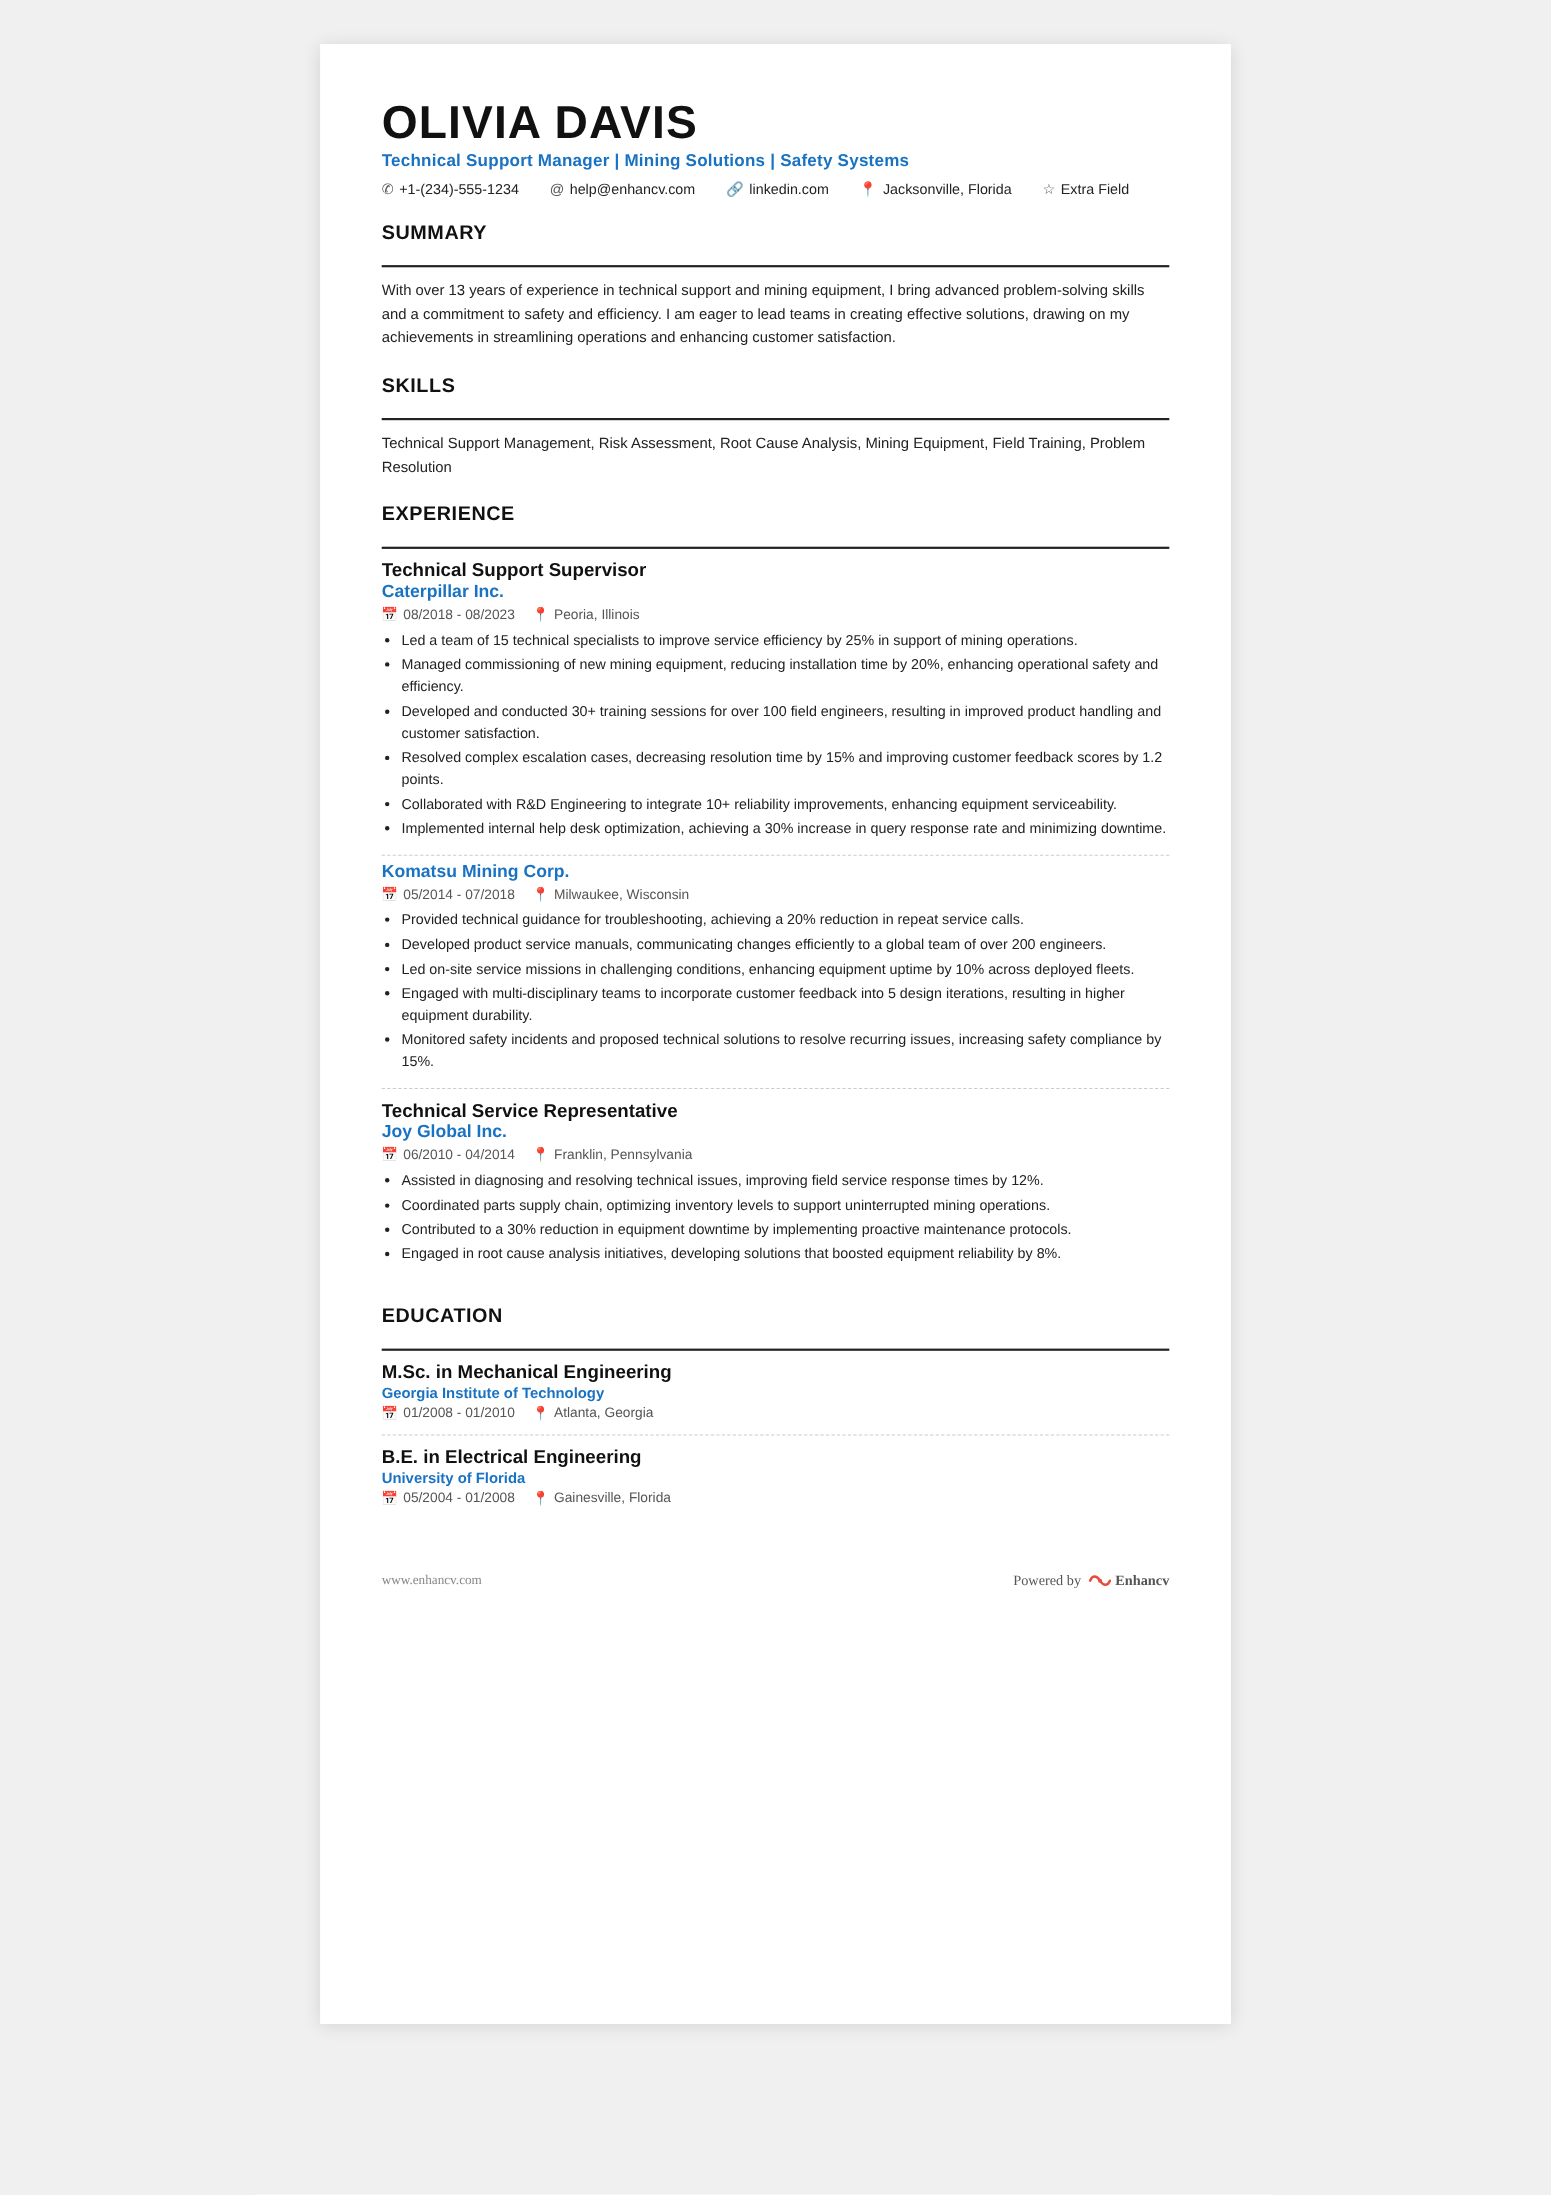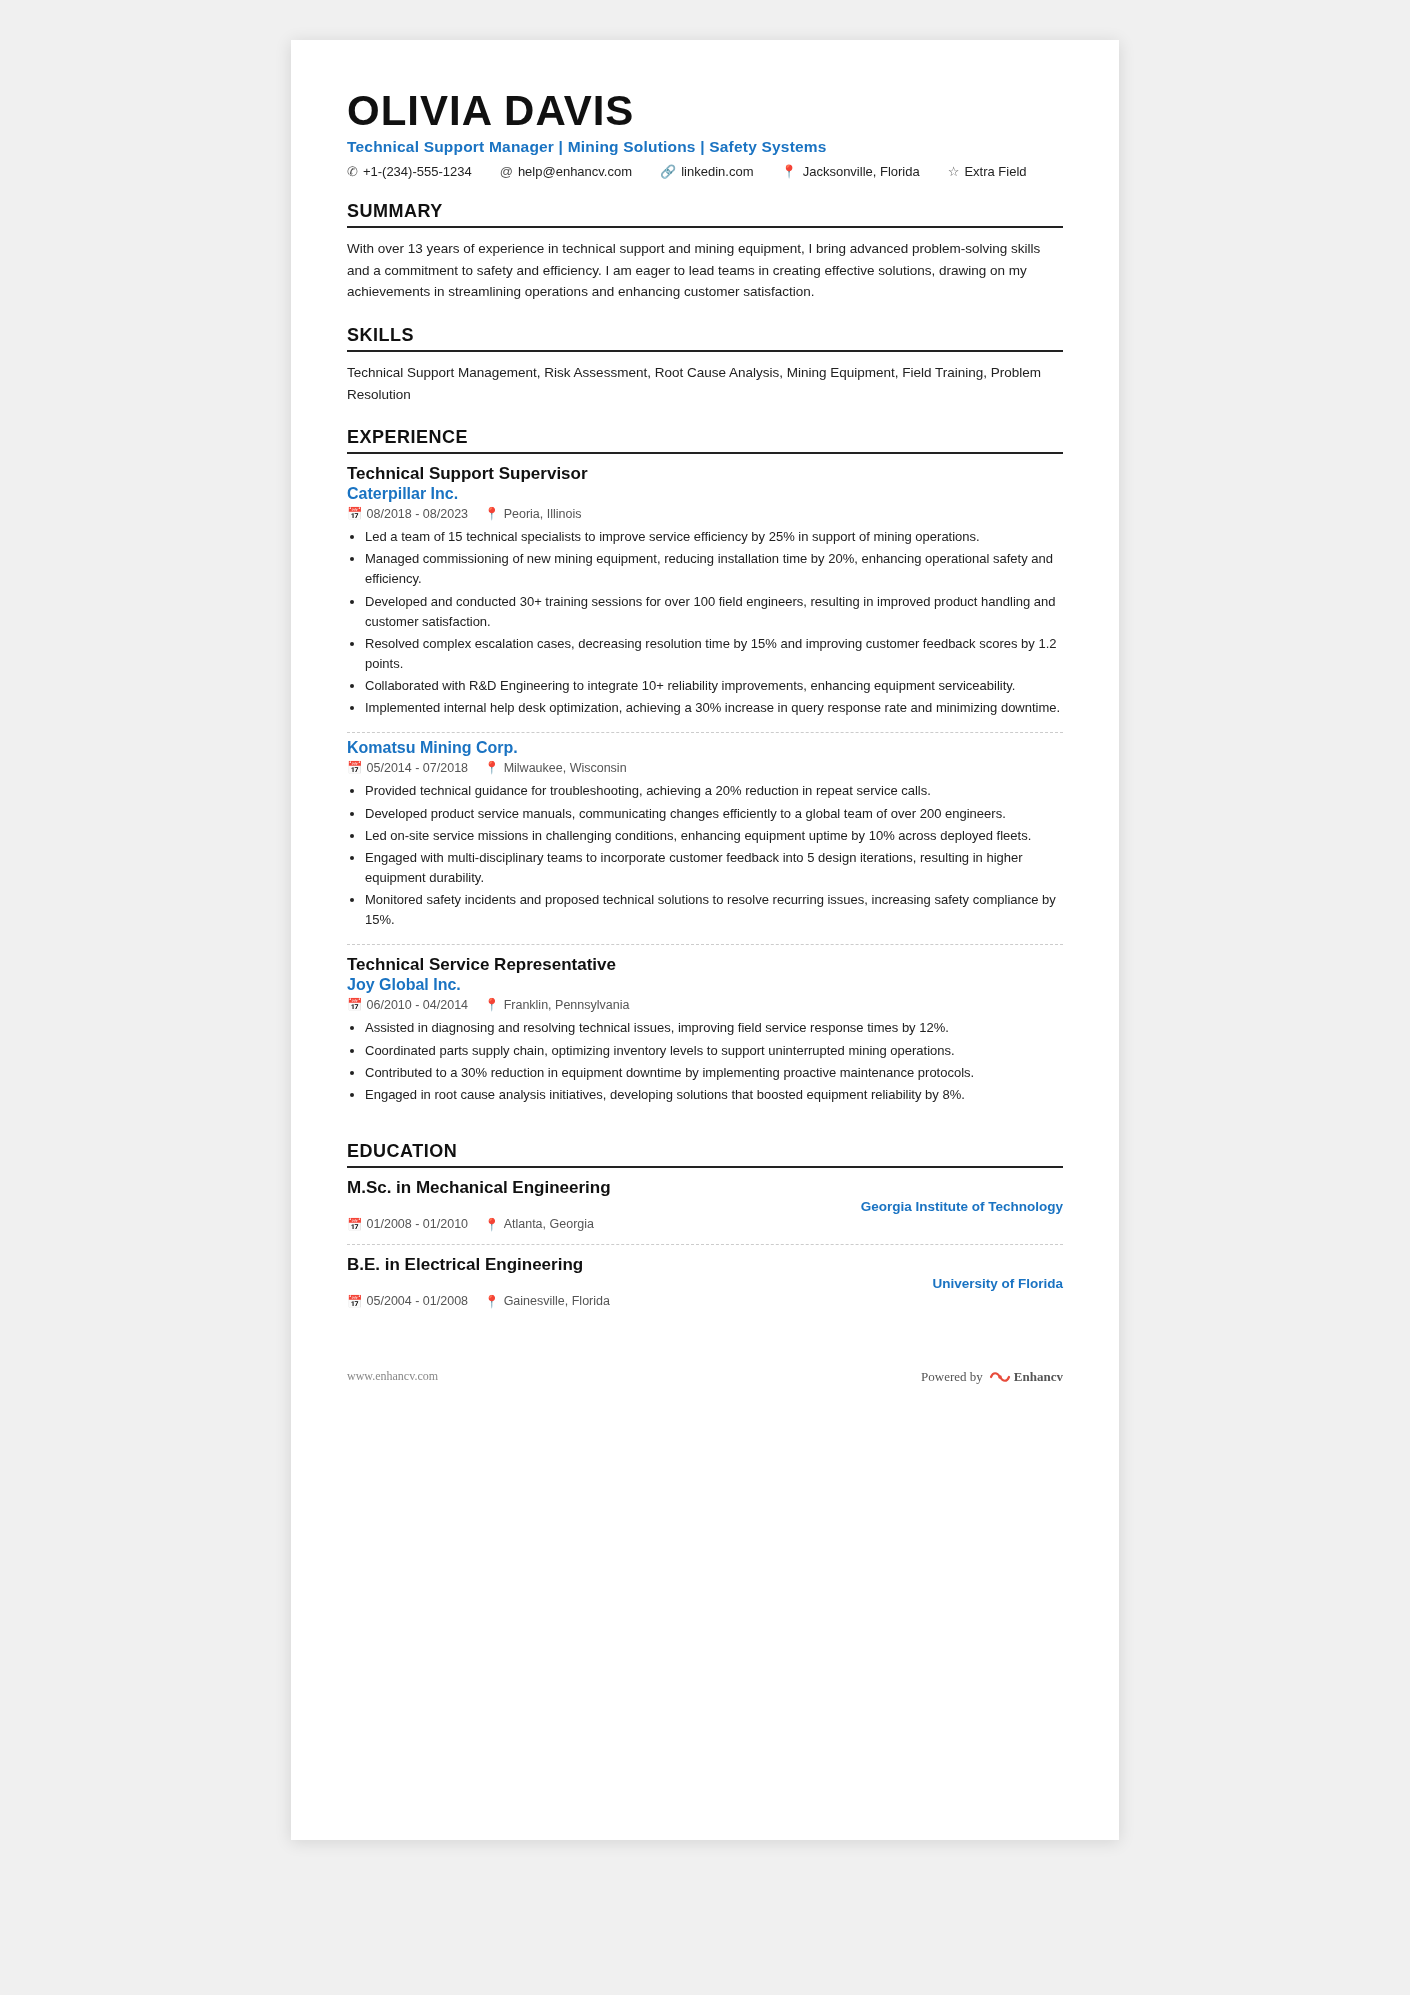--- a/index.html
+++ b/index.html
@@ -55,21 +55,21 @@
     .section {
       margin-top: 22px;
     }
     .section-title {
       font-family: Arial, sans-serif;
       font-size: 18px;
       font-weight: 900;
       color: #111;
       text-transform: uppercase;
       letter-spacing: 0.5px;
-      padding-bottom: 4px;
+      padding-bottom: 19px;
       border-bottom: 2px solid #222;
       margin-bottom: 10px;
     }
     .section-text {
       font-family: Arial, sans-serif;
       font-size: 13.5px;
       color: #222;
       line-height: 1.6;
     }
     .job-title {
@@ -126,21 +126,20 @@
       font-weight: 700;
       color: #111;
       margin-top: 10px;
     }
     .edu-school {
       font-family: Arial, sans-serif;
       font-size: 13.5px;
       font-weight: 700;
       color: #1a73c2;
       margin-top: 1px;
-      text-align: right;
     }
     .edu-meta {
       display: flex;
       align-items: center;
       gap: 16px;
       font-family: Arial, sans-serif;
       font-size: 12.5px;
       color: #555;
       margin-top: 3px;
     }

